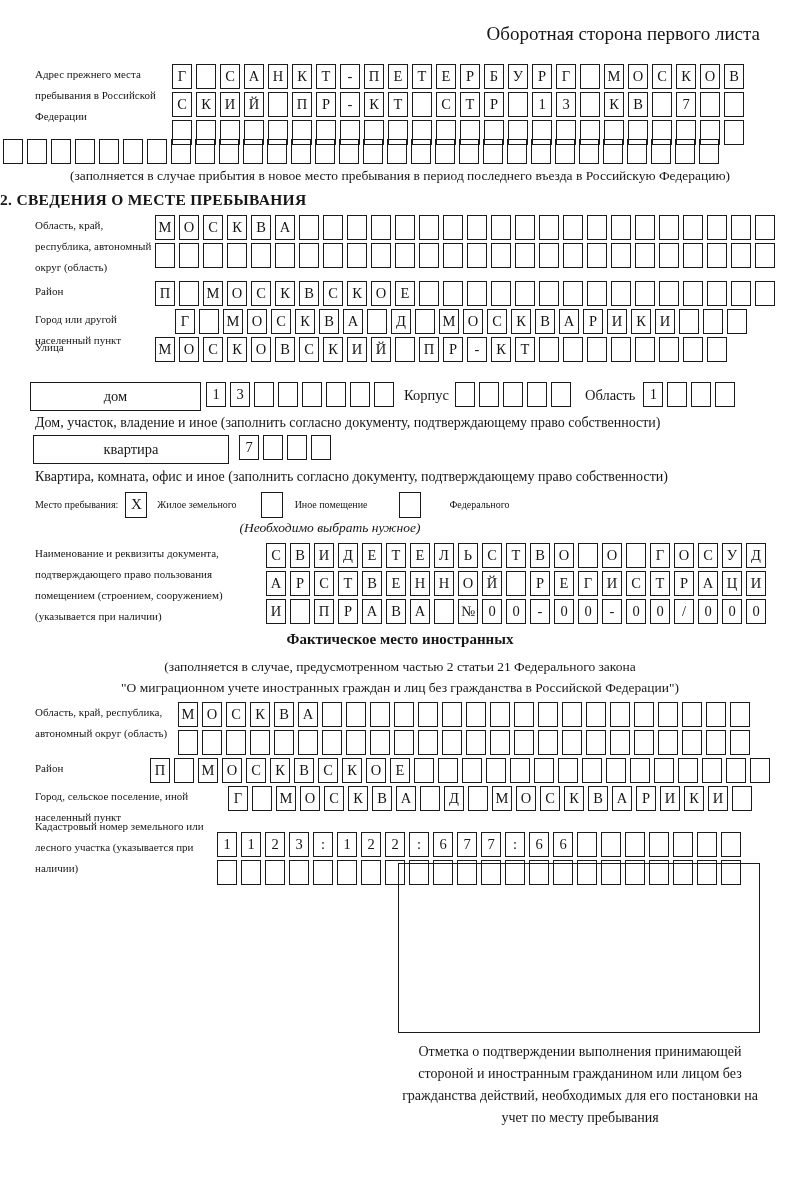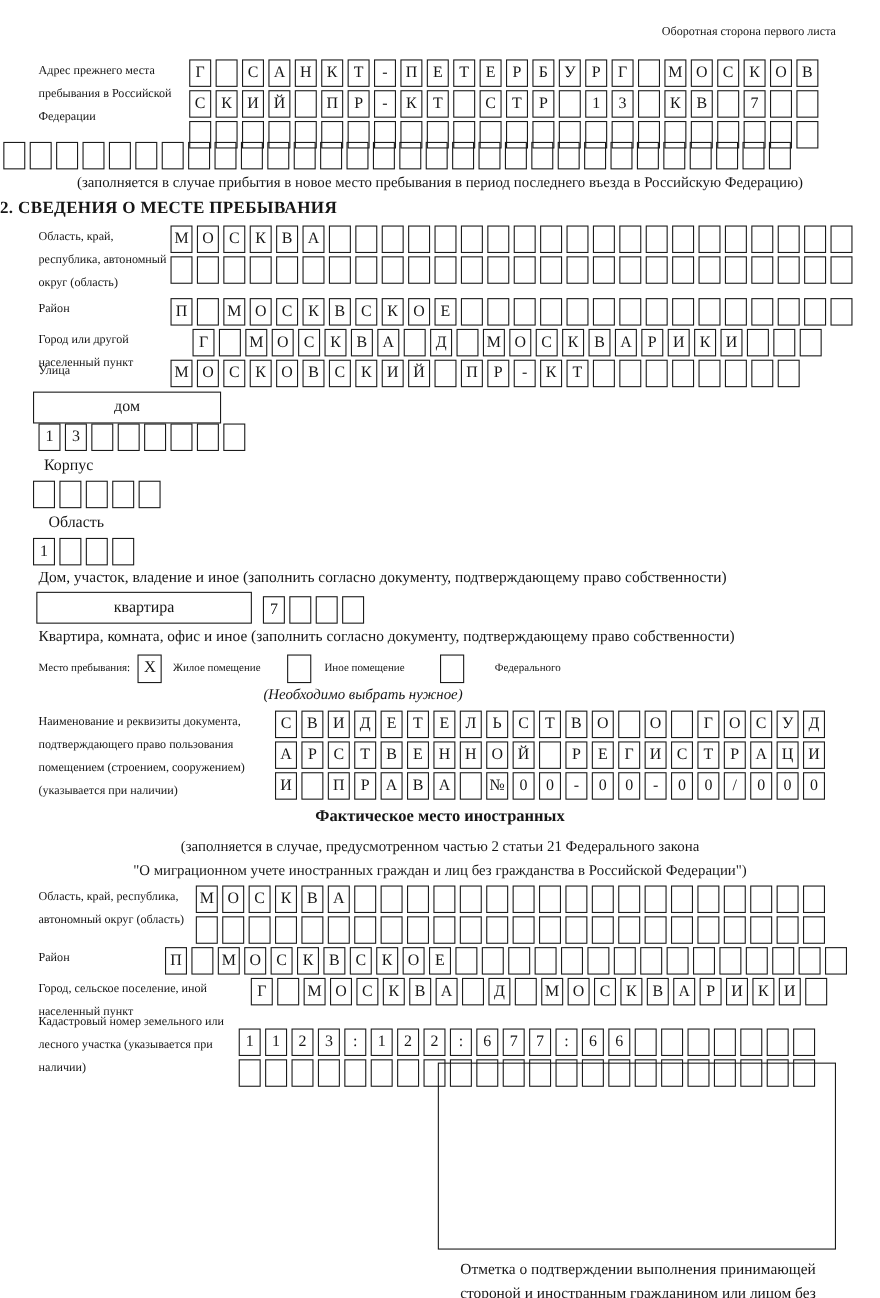--- a/index.html
+++ b/index.html
@@ -3,21 +3,21 @@
 <meta charset="utf-8">
 <style>
   * { margin:0; padding:0; box-sizing:border-box; }
   html,body { background:#ffffff; }
   body {
     width:800px; height:1180px; overflow:hidden;
     color:#161616;
     font-family:"Liberation Serif","DejaVu Serif",serif;
     position:relative;
   }
-  .hdr { text-align:right; padding:23px 40px 0 0; font-size:11px; }
+  .hdr { text-align:right; padding:23px 40px 0 0; font-size:19px; }
   .frow { display:flex; align-items:flex-start; }
   .lbl  { font-size:11px; line-height:21px; padding-left:35px; flex:none; }
   .cellcol { display:flex; flex-direction:column; gap:3px; }
   .cells { display:flex; gap:4px; flex:none; }
   .cell {
     width:20px; height:25px; flex:none;
     border:1.8px solid #1b1b1b;
     display:flex; align-items:center; justify-content:center;
     font-size:14.5px; line-height:1;
   }
@@ -309,21 +309,21 @@
       <span class="cell"></span>
       <span class="cell"></span>
       <span class="cell"></span>
       <span class="cell"></span>
       <span class="cell"></span>
       <span class="cell"></span>
       <span class="cell"></span>
     </div>
 </div>
 
-<div class="frow" style="margin:4px 0 0 30px;flex-direction:column;">
+<div class="frow" style="margin:20px 0 0 30px;">
   <div class="widebox" style="width:171px;">дом</div>
   <div class="cells" style="margin-left:5px;">
       <span class="cell">1</span>
       <span class="cell">3</span>
       <span class="cell"></span>
       <span class="cell"></span>
       <span class="cell"></span>
       <span class="cell"></span>
       <span class="cell"></span>
       <span class="cell"></span>
@@ -339,43 +339,43 @@
   <span class="inlbl" style="padding:0 8px 0 14px;">Область</span>
   <div class="cells">
       <span class="cell">1</span>
       <span class="cell"></span>
       <span class="cell"></span>
       <span class="cell"></span>
     </div>
 </div>
 <div class="note" style="margin:4px 0 0 35px;font-size:14px;">Дом, участок, владение и иное (заполнить согласно документу, подтверждающему право собственности)</div>
 
-<div class="frow" style="margin:4px 0 0 33px;align-items:flex-end;">
+<div class="frow" style="margin:4px 0 0 33px;">
   <div class="widebox" style="width:196px;">квартира</div>
   <div class="cells" style="margin-left:10px;">
       <span class="cell">7</span>
       <span class="cell"></span>
       <span class="cell"></span>
       <span class="cell"></span>
     </div>
 </div>
 <div class="note" style="margin:5px 0 0 35px;font-size:14px;">Квартира, комната, офис и иное (заполнить согласно документу, подтверждающему право собственности)</div>
 
 <div class="frow" style="margin:6px 0 0 35px;align-items:center;">
   <span class="opt">Место пребывания:</span>
   <span class="cb" style="margin-left:7px;">X</span>
-  <span class="opt" style="margin-left:10px;">Жилое помещение</span>
+  <span class="opt" style="margin-left:10px;">Жилое земельного</span>
   <span class="cb" style="margin-left:24px;"></span>
   <span class="opt" style="margin-left:12px;">Иное помещение</span>
   <span class="cb" style="margin-left:32px;"></span>
   <span class="opt" style="margin-left:28px;">Федерального</span>
 </div>
 <div class="note" style="width:660px;text-align:center;margin-top:2px;font-style:italic;">(Необходимо выбрать нужное)</div>
 
-<div class="frow" style="margin-top:7px;">
+<div class="frow" style="margin-top:7px;gap:16px;">
   <div class="lbl" style="width:250px;">Наименование и реквизиты документа, подтверждающего право пользования помещением (строением, сооружением) (указывается при наличии)</div>
   <div class="cellcol">
     <div class="cells">
         <span class="cell">С</span>
         <span class="cell">В</span>
         <span class="cell">И</span>
         <span class="cell">Д</span>
         <span class="cell">Е</span>
         <span class="cell">Т</span>
         <span class="cell">Е</span>

